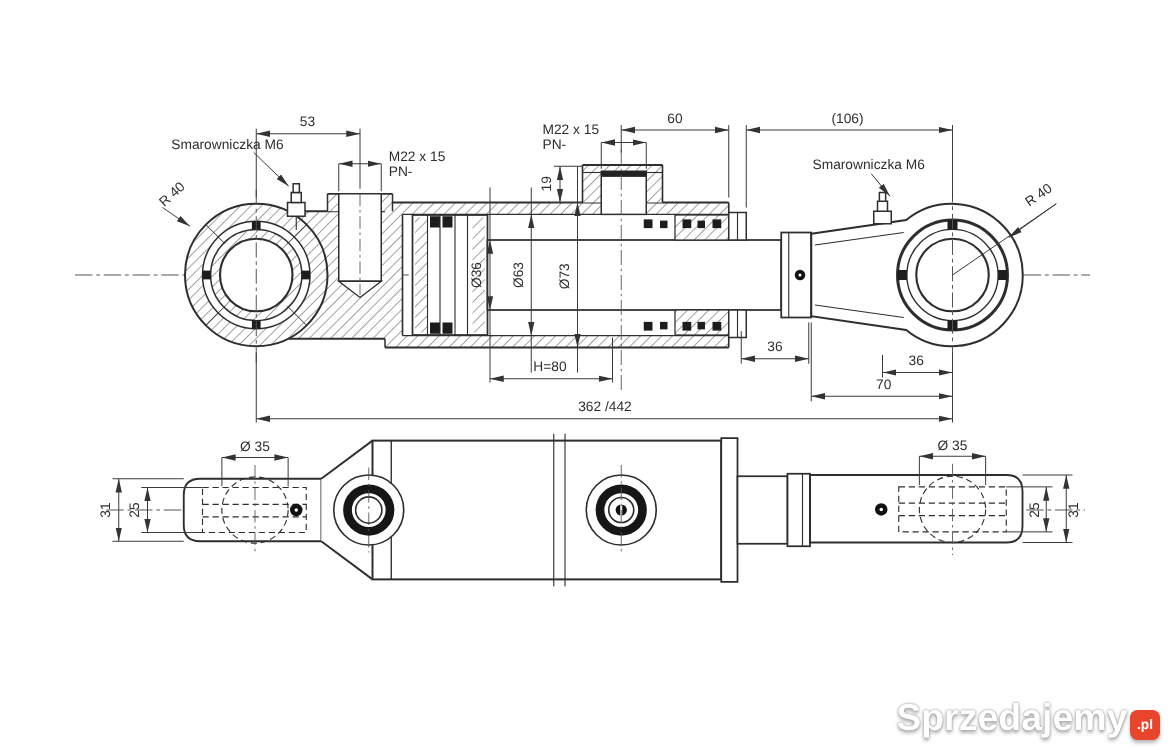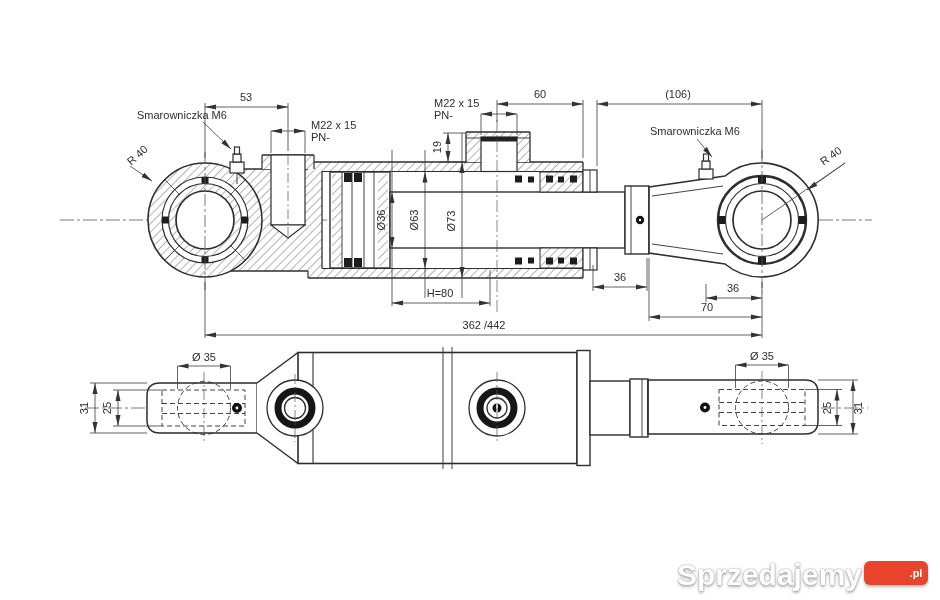--- a/index.html
+++ b/index.html
@@ -1,21 +1,21 @@
 <!DOCTYPE html>
 <html><head>
 <meta charset="utf-8">
 <style>
   html,body{margin:0;padding:0;background:#fff;}
   .stage{position:relative;width:940px;height:600px;background:#ffffff;overflow:hidden;
          font-family:"Liberation Sans", sans-serif;}
   svg text{font-family:"Liberation Sans", sans-serif;fill:#2e2e2e;}
   .dimtxt{font-size:11px;}
   .lbltxt{font-size:11px;}
-  .watermark{position:absolute;right:12px;bottom:8px;display:flex;align-items:center;
+  .watermark{position:absolute;right:12px;bottom:8px;display:flex;align-items:flex-end;
              user-select:none;}
   .wm-name{font-size:30px;font-weight:bold;color:#ffffff;letter-spacing:0px;
            text-shadow:0 0 2px #9a9a9a, 0 2px 3px rgba(120,120,120,.55), 0 0 1px #b5b5b5;}
   .wm-badge{width:24px;height:24px;border-radius:6px;margin-left:2px;margin-top:-4px;
             display:flex;align-items:center;justify-content:center;
             color:#fff;font-size:11px;font-weight:bold;
             box-shadow:0 2px 3px rgba(120,120,120,.5);}
 </style>
 </head>
 <body>
@@ -344,15 +344,15 @@
     <text class="dimtxt" x="88" y="408" text-anchor="middle" transform="rotate(-90 88 408)">31</text>
     <text class="dimtxt" x="111" y="408" text-anchor="middle" transform="rotate(-90 111 408)">25</text>
     <text class="dimtxt" x="831" y="408" text-anchor="middle" transform="rotate(-90 831 408)">25</text>
     <text class="dimtxt" x="862" y="408" text-anchor="middle" transform="rotate(-90 862 408)">31</text>
   </g>
 </svg>
 
 
 <div class="watermark">
   <span class="wm-name">Sprzedajemy</span>
-  <span class="wm-badge" id="wm-badge" style="background: rgb(232, 69, 44); padding-left: 40px;">.pl</span>
+  <span class="wm-badge" id="wm-badge" style="background: rgb(232, 69, 44);">.pl</span>
 </div>
 </div>
 
 </body></html>

